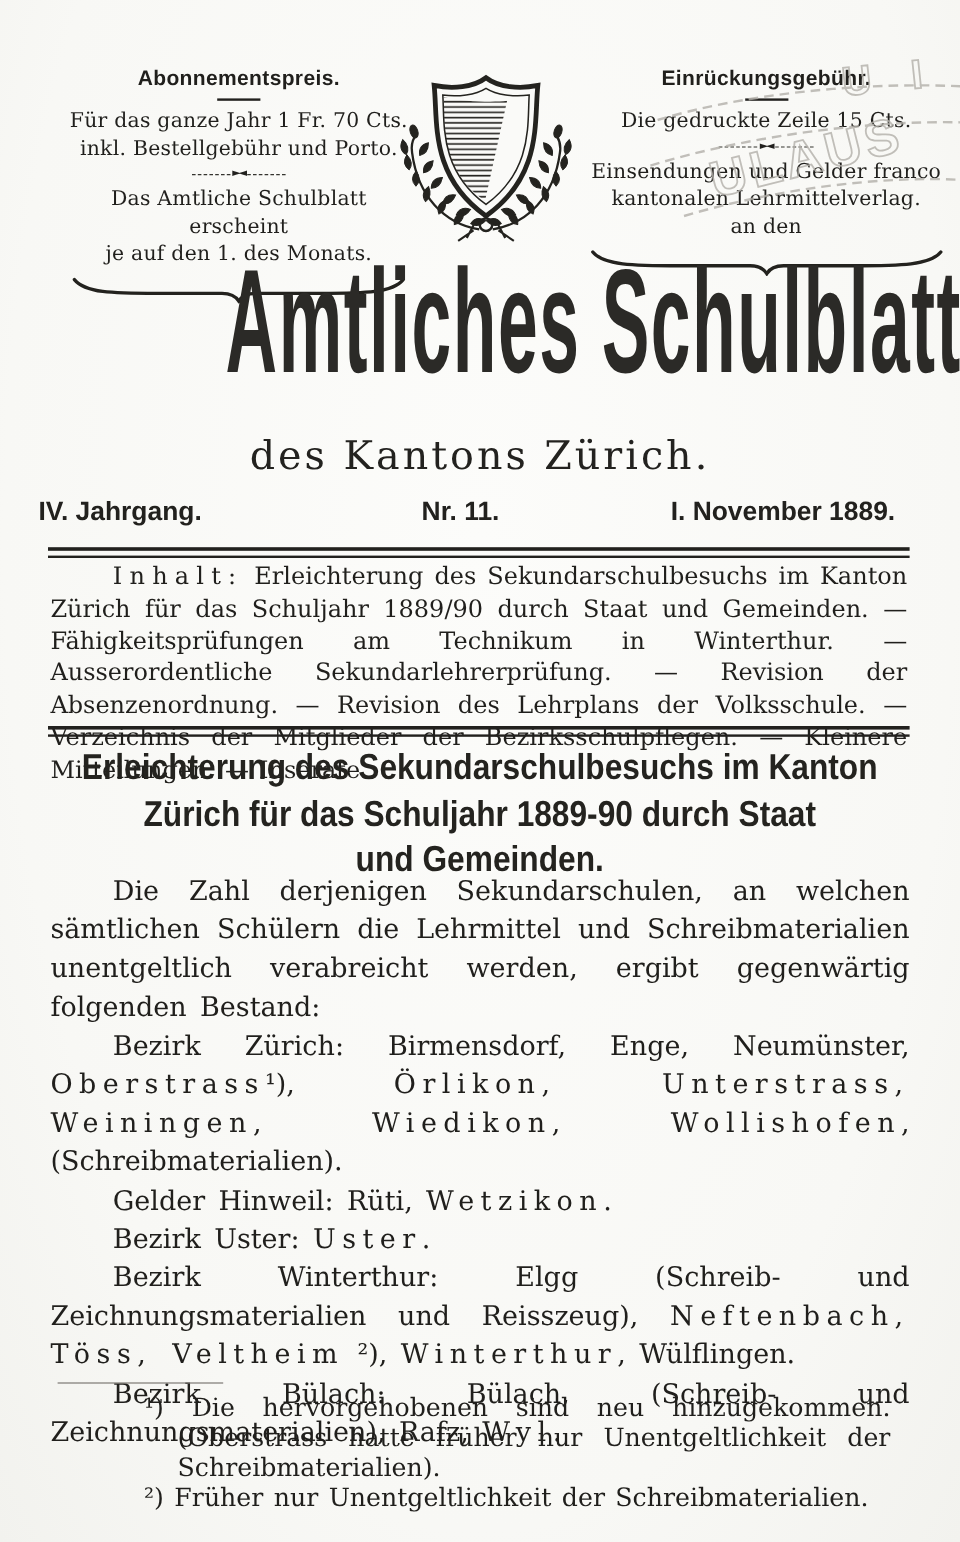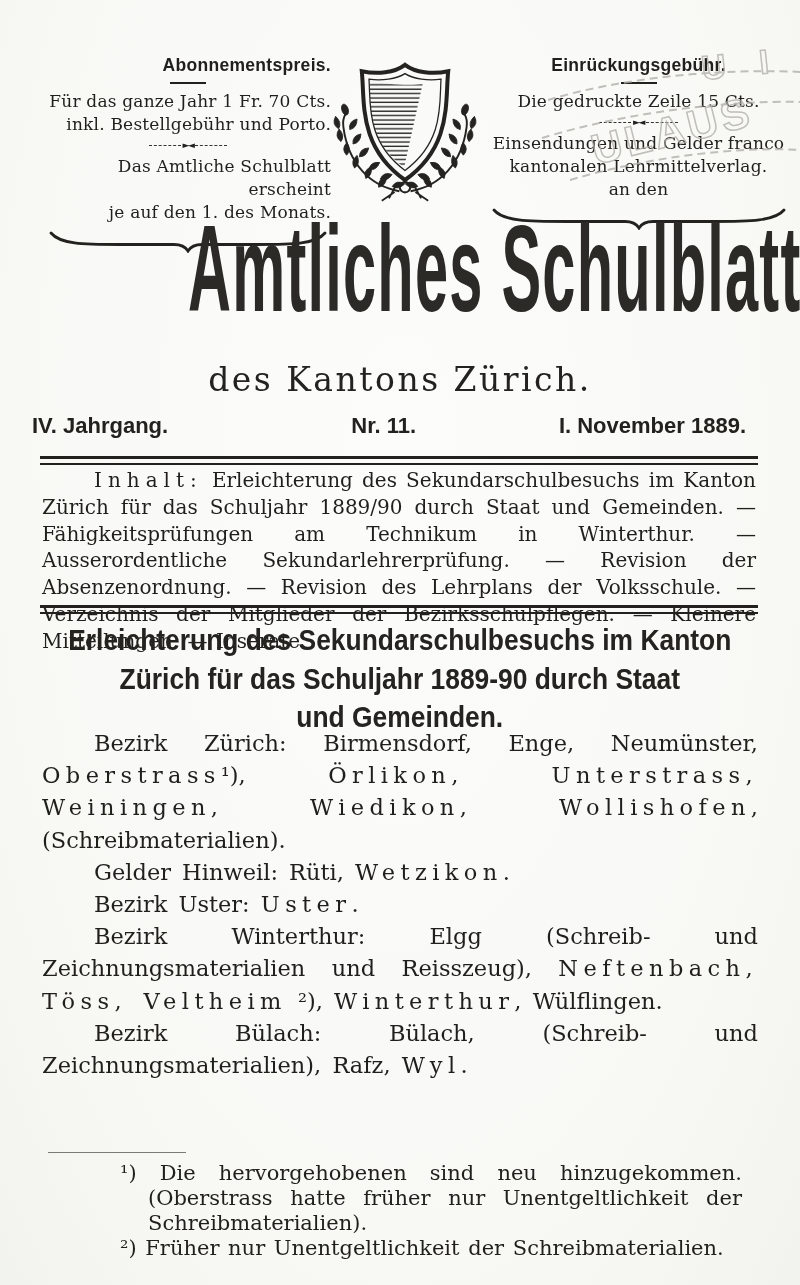--- a/index.html
+++ b/index.html
@@ -6,21 +6,21 @@
   html,body { margin:0; padding:0; background:#f4f4f1; }
   .page {
     position:relative; width:800px; height:1285px; margin:0 auto;
     background:#fafaf8;
     background-image: radial-gradient(ellipse at 50% 35%, #fcfcfa 0%, #f8f8f5 70%, #f2f2ee 100%);
     color:#201f1c; overflow:hidden;
     font-family:"DejaVu Serif", serif;
   }
   
   .mh-col { position:absolute; top:54px; text-align:center; font-size:17px; line-height:23px; letter-spacing:0.2px; }
-  .mh-left  { left:45px;  width:286px;text-align:right; }
+  .mh-left  { left:56px;  width:286px; }
   .mh-right { left:487px; width:303px; }
   .mh-title { font-family:"Liberation Sans", sans-serif; font-weight:bold; font-size:17.5px; letter-spacing:0.3px; }
   .mh-rule  { width:36px; height:2px; background:#22211e; margin:5px auto 6px; }
   .ornament { display:flex; align-items:center; justify-content:center; gap:2px; height:13px; margin:3px 0 3px; color:#22211e; }
   .orn-dash { width:32px; border-top:1.6px dashed #35342f; height:0; }
   .orn-arrows { font-family:"DejaVu Sans", sans-serif; font-size:9px; letter-spacing:-1.5px; line-height:1; }
   .brace { display:block; margin:5px auto 0; }
   
   .crest { position:absolute; left:329px; top:52px; width:152px; height:152px; }
   
@@ -160,20 +160,21 @@
 
   <h1 class="article-heading">
     <span class="hstretch">
       <div>Erleichterung des Sekundarschulbesuchs im Kanton</div>
       <div>Zürich für das Schuljahr 1889-90 durch Staat</div>
       <div>und Gemeinden.</div>
     </span>
   </h1>
 
   <div class="body-text">
+    <p><span>Die Zahl derjenigen Sekundarschulen, an welchen sämtlichen Schülern die Lehrmittel und Schreibmaterialien unentgeltlich verabreicht werden, ergibt gegenwärtig folgenden Bestand:</span></p>
     <p><span>Bezirk Zürich: Birmensdorf, Enge, Neumünster, </span><span class="sp">Oberstrass</span><span>¹), </span><span class="sp">Örlikon, Unterstrass, Weiningen, Wiedikon, Wollishofen</span><span>, (Schreibmaterialien).</span></p>
     <p><span>Gelder Hinweil: Rüti, </span><span class="sp">Wetzikon</span><span>.</span></p>
     <p><span>Bezirk Uster: </span><span class="sp">Uster</span><span>.</span></p>
     <p><span>Bezirk Winterthur: Elgg (Schreib- und Zeichnungsmaterialien und Reisszeug), </span><span class="sp">Neftenbach, Töss, Veltheim</span><span> ²), </span><span class="sp">Winterthur</span><span>, Wülflingen.</span></p>
     <p><span>Bezirk Bülach: Bülach, (Schreib- und Zeichnungsmaterialien), Rafz, </span><span class="sp">Wyl</span><span>.</span></p>
   </div>
 
   <div class="fn-rule"></div>
   <div class="footnotes">
     <p class="footnote"><span>¹) </span><span>Die hervorgehobenen sind neu hinzugekommen. (Oberstrass hatte früher nur Unentgeltlichkeit der Schreibmaterialien).</span></p>

